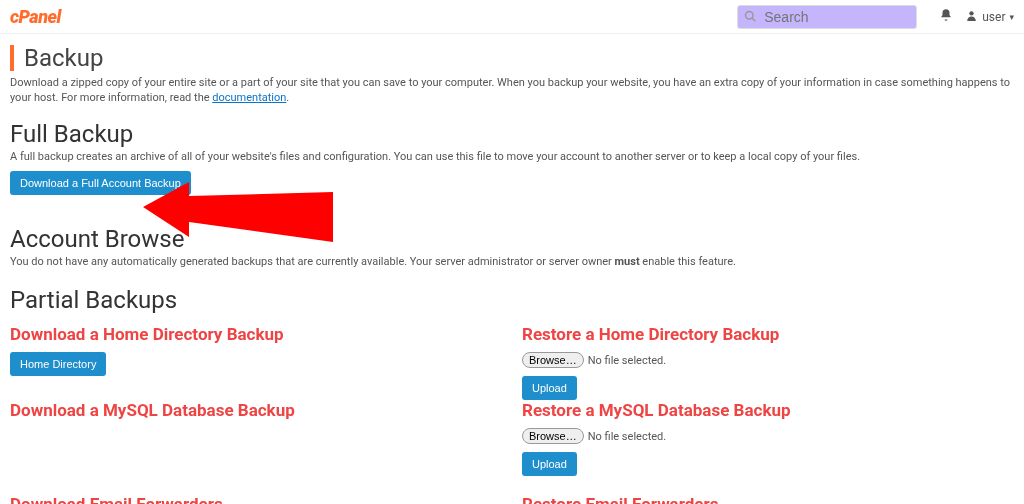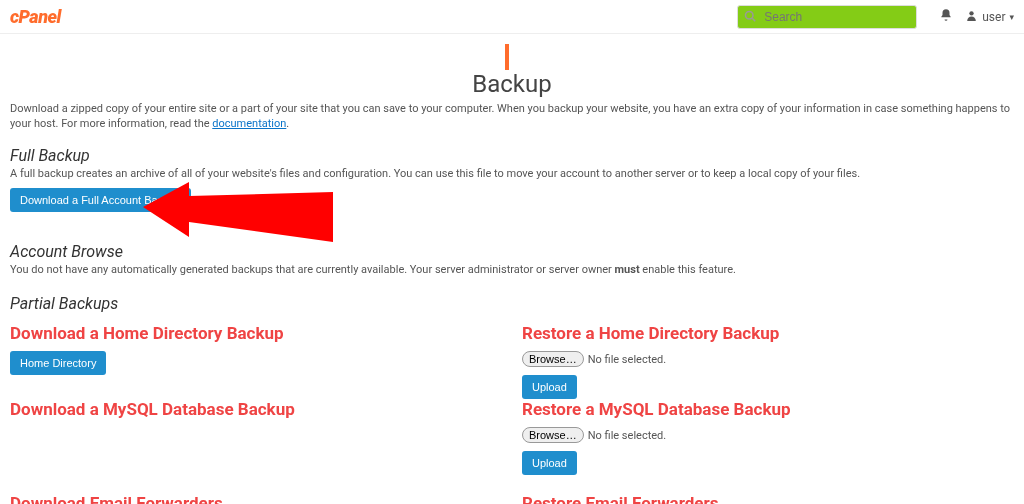--- a/index.html
+++ b/index.html
@@ -3,34 +3,34 @@
 <meta charset="utf-8">
 <style>
   * { box-sizing: border-box; margin: 0; padding: 0; }
   body { font-family: -apple-system, BlinkMacSystemFont, "Segoe UI", Roboto, Arial, sans-serif; font-size: 13px; color: #333; background: #fff; width: 1024px; }
   
   .topbar { height: 34px; display: flex; align-items: center; padding: 0 10px; border-bottom: 1px solid #eee; }
   .logo { font-weight: 900; font-style: italic; font-size: 18px; letter-spacing: -0.5px; }
   .logo .cp { color: #ff6c2c; margin-top: 24px; }
   .topbar-spacer { flex: 1; }
   .search-wrap { position: relative; margin-right: 10px; }
-  .search-wrap input { width: 180px; height: 24px; border: 1px solid #ddd; border-radius: 3px; padding: 0 8px 0 26px; font-size: 12px; background: #84cc16; color: #555; }
+  .search-wrap input { width: 180px; height: 24px; border: 1px solid #ddd; border-radius: 3px; padding: 0 8px 0 26px; font-size: 14px; background: #c4b5fd; color: #555; }
   .search-wrap .s-icon { position: absolute; left: 7px; top: 5px; color: #999; font-size: 12px; }
   .bell { margin: 0 12px; color: #555; font-size: 14px; cursor: pointer; }
   .user-menu { display: flex; align-items: center; gap: 4px; color: #555; font-size: 12px; cursor: pointer; }
   .user-menu .u-icon { font-size: 13px; }
   .user-menu .caret { font-size: 9px; }
   
   .main { padding: 4px 10px 30px 10px; }
-  .page-title-row { display: flex; align-items: center; margin: 6px 0 4px 0; flex-direction: column; }
+  .page-title-row { display: flex; align-items: center; margin: 6px 0 4px 0; }
   .orange-bar { width: 4px; height: 26px; background: #ff6c2c; margin-right: 10px; }
   h1.page-title { font-size: 24px; font-weight: 400; color: #444; }
   .intro { font-size: 11px; color: #555; line-height: 1.35; margin-bottom: 14px; }
   .intro a { color: #0a74c9; text-decoration: underline; }
-  h2.section { font-size: 16px; font-weight: 400; color: #333; margin: 6px 0 2px 0; font-style: italic; }
+  h2.section { font-size: 24px; font-weight: 400; color: #333; margin: 6px 0 2px 0; }
   .section-desc { font-size: 11px; color: #555; margin-bottom: 8px; }
   .btn { display: inline-block; background: #1f8ecd; color: #fff; font-size: 11px; padding: 6px 10px; border: none; border-radius: 3px; cursor: pointer; }
   .strong { font-weight: 700; }
   
   .partials { margin-top: 6px; }
   .row2 { display: flex; gap: 20px; margin-top: 10px; }
   .col { flex: 1; min-width: 0; }
   h3.sub { font-size: 17px; font-weight: 700; color: #ef4444; margin-bottom: 8px; }
   .native-browse { font-size: 11px; }
   .native-browse button.browse { font-size: 11px; padding: 1px 6px; border: 1px solid #999; background: #efefef; border-radius: 8px; cursor: pointer; }

